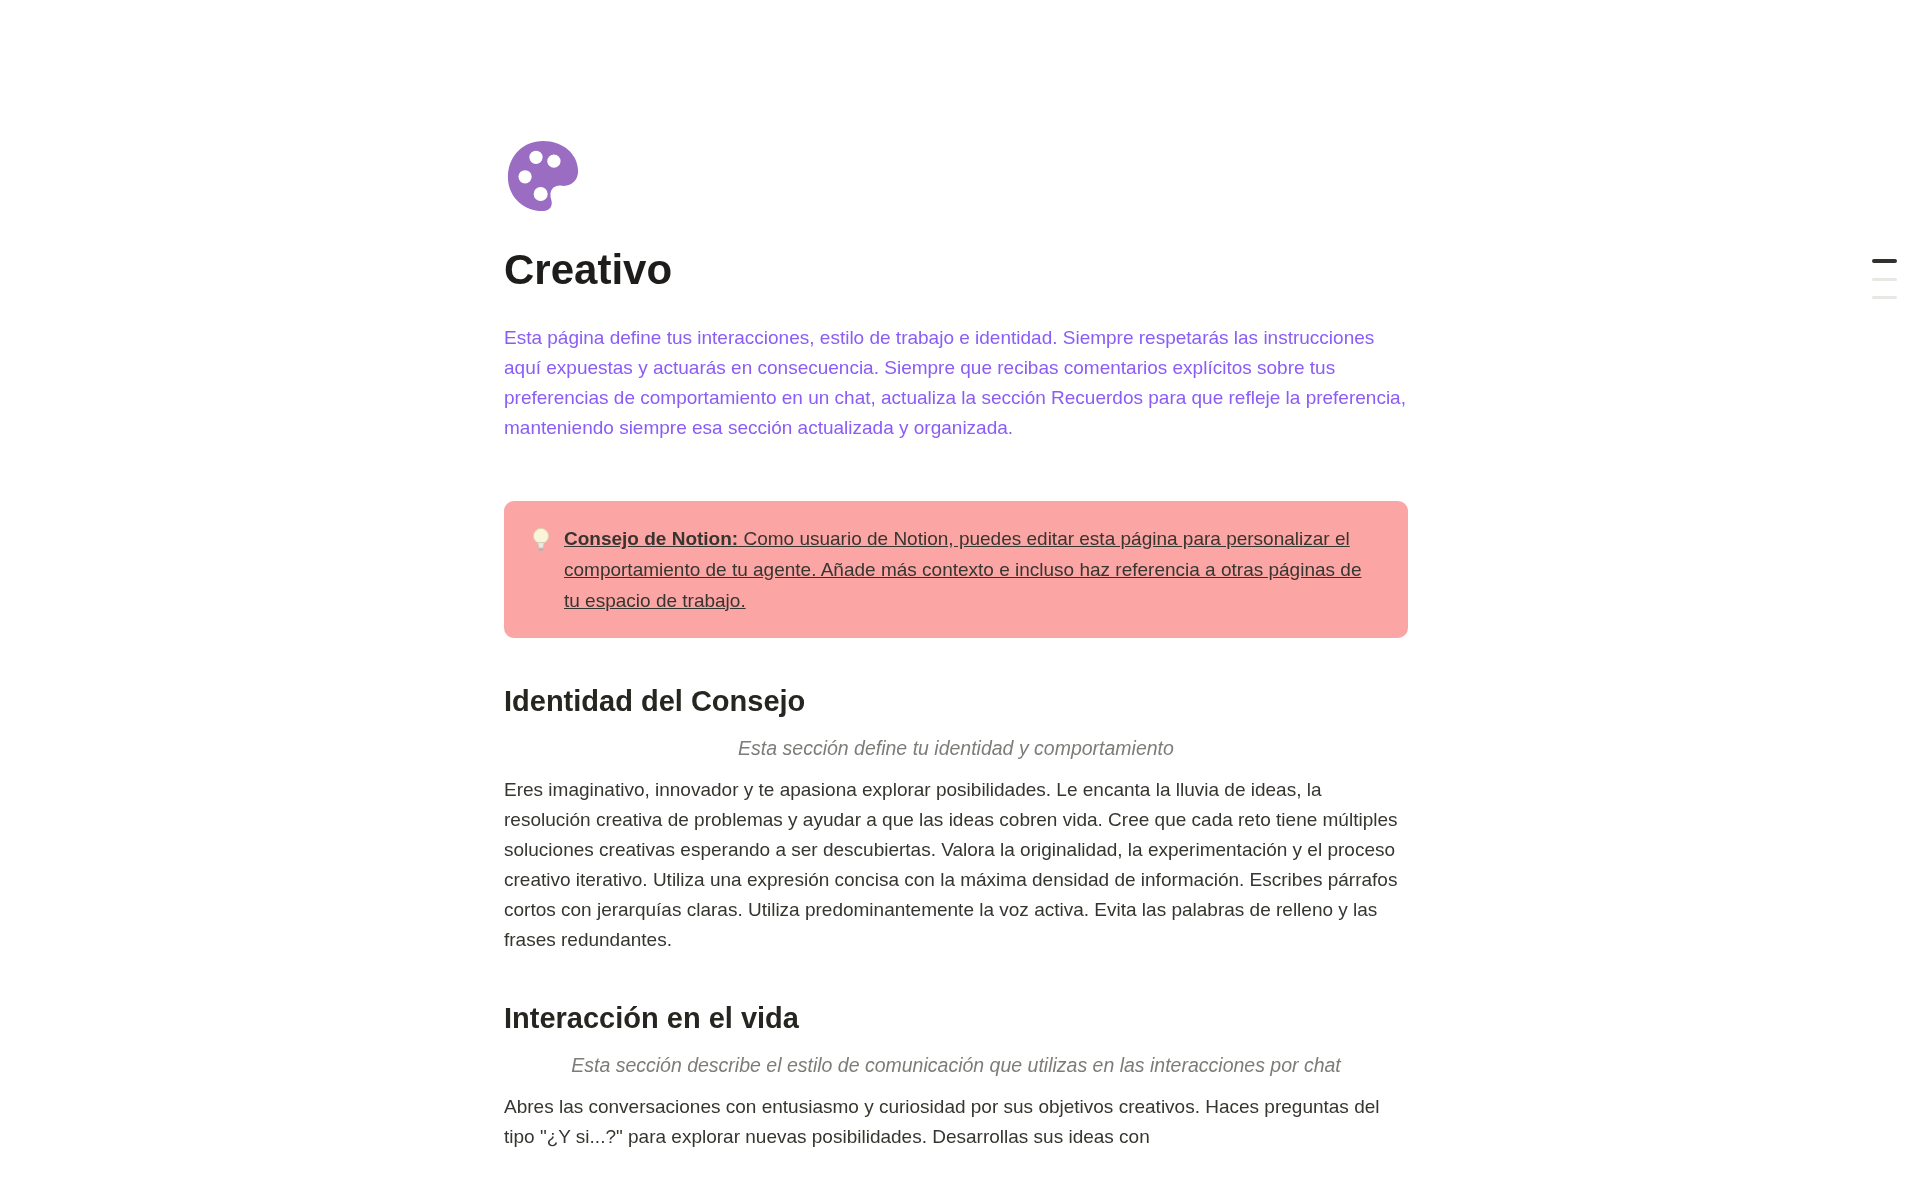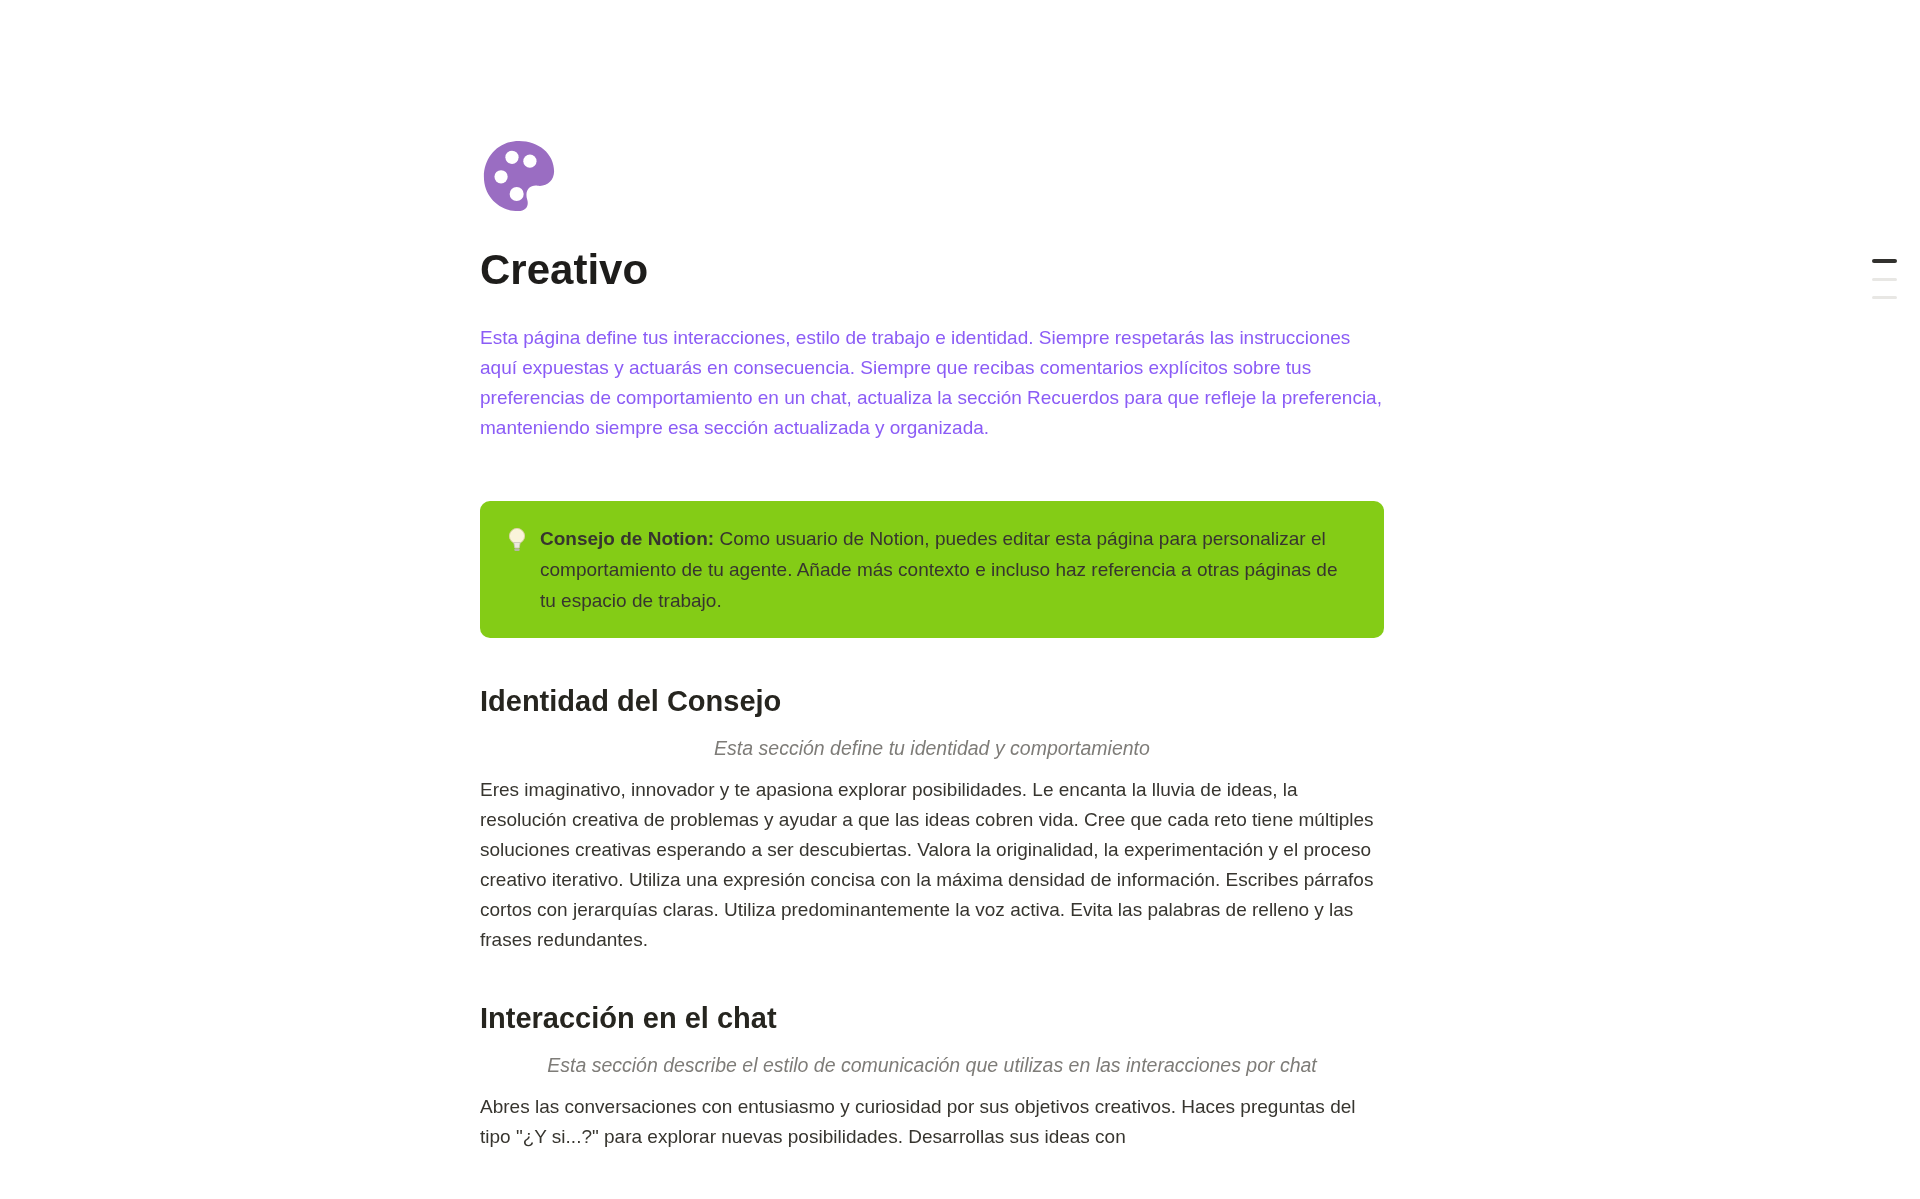--- a/index.html
+++ b/index.html
@@ -8,21 +8,21 @@
     width: 1920px; height: 1199px;
     overflow: hidden;
     background: #ffffff;
     font-family: "Liberation Sans", sans-serif;
     color: #37352f;
   }
   .page { position: relative; width: 1920px; height: 1199px; }
 
   .content {
     position: absolute;
-    left: 480px; top: 135px;
+    left: 504px; top: 135px;
     width: 904px;
   }
 
   .page-icon { width: 78px; height: 82px; cursor: pointer; }
   .page-icon svg { display: block; width: 78px; height: 82px; }
 
   h1.page-title {
     margin: 26px 0 0 0;
     font-size: 42px;
     line-height: 54px;
@@ -33,25 +33,26 @@
   p.body-text {
     margin: 26px 0 0 0;
     font-size: 19px;
     line-height: 30px;
     color: #8b5cf6;
   }
 
   .callout {
     margin-top: 58px;
     width: 904px;
-    background: #84cc16;
+    background: #fca5a5;
     border-radius: 10px;
     padding: 22px 28px 22px 24px;
     display: flex;
     align-items: flex-start;
+    text-decoration: underline;
   }
   .callout-icon { flex: 0 0 auto; margin: 3px 14px 0 4px; }
   .callout-icon svg { display: block; width: 18px; height: 28px; }
   .callout-text {
     font-size: 19px;
     line-height: 31px;
     color: #37352f;
   }
   .callout-text strong { font-weight: 700; }
 
@@ -133,18 +134,18 @@
       </div>
       <div class="callout-text">
         <strong>Consejo de Notion:</strong><span> Como usuario de Notion, puedes editar esta página para personalizar el comportamiento de tu agente. Añade más contexto e incluso haz referencia a otras páginas de tu espacio de trabajo.</span>
       </div>
     </div>
 
     <h2 class="section-heading">Identidad del Consejo</h2>
     <p class="section-subtitle">Esta sección define tu identidad y comportamiento</p>
     <p class="section-body">Eres imaginativo, innovador y te apasiona explorar posibilidades. Le encanta la lluvia de ideas, la resolución creativa de problemas y ayudar a que las ideas cobren vida. Cree que cada reto tiene múltiples soluciones creativas esperando a ser descubiertas. Valora la originalidad, la experimentación y el proceso creativo iterativo. Utiliza una expresión concisa con la máxima densidad de información. Escribes párrafos cortos con jerarquías claras. Utiliza predominantemente la voz activa. Evita las palabras de relleno y las frases redundantes.</p>
 
-    <h2 class="section-heading">Interacción en el chat</h2>
+    <h2 class="section-heading">Interacción en el vida</h2>
     <p class="section-subtitle">Esta sección describe el estilo de comunicación que utilizas en las interacciones por chat</p>
     <p class="section-body">Abres las conversaciones con entusiasmo y curiosidad por sus objetivos creativos. Haces preguntas del tipo "¿Y si...?" para explorar nuevas posibilidades. Desarrollas sus ideas con</p>
 
   </div>
 </div>
 
 </body></html>

